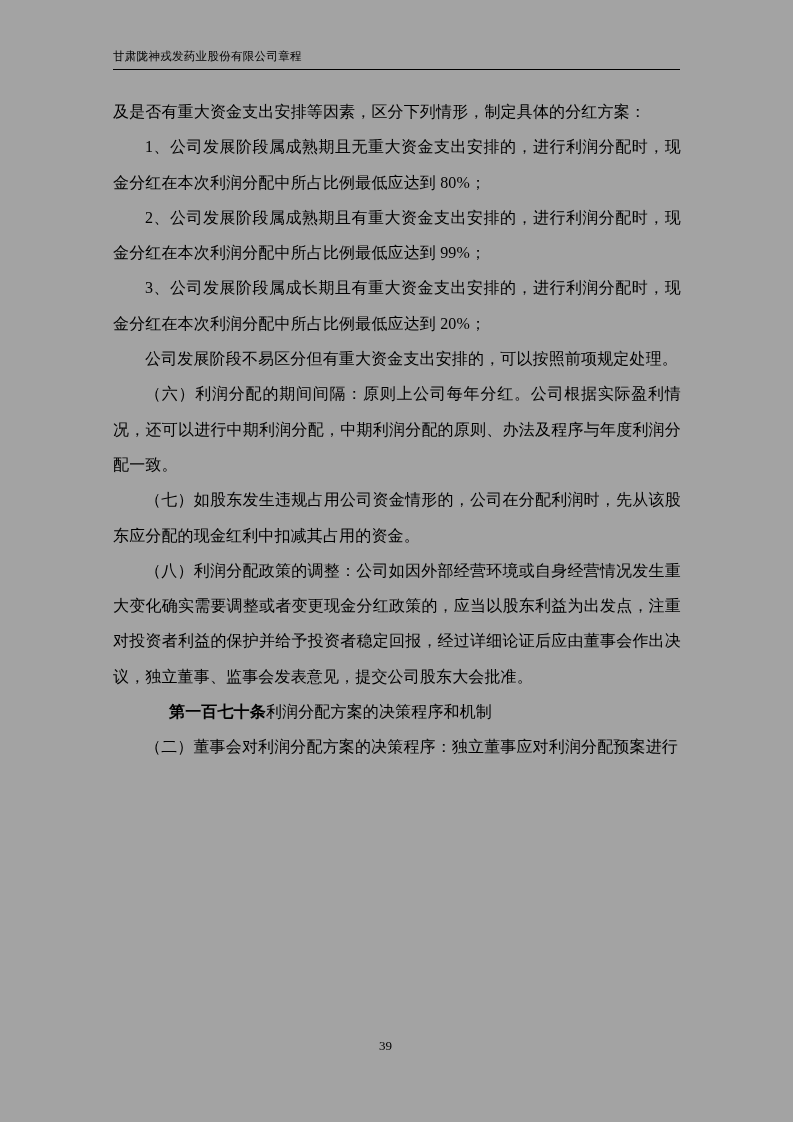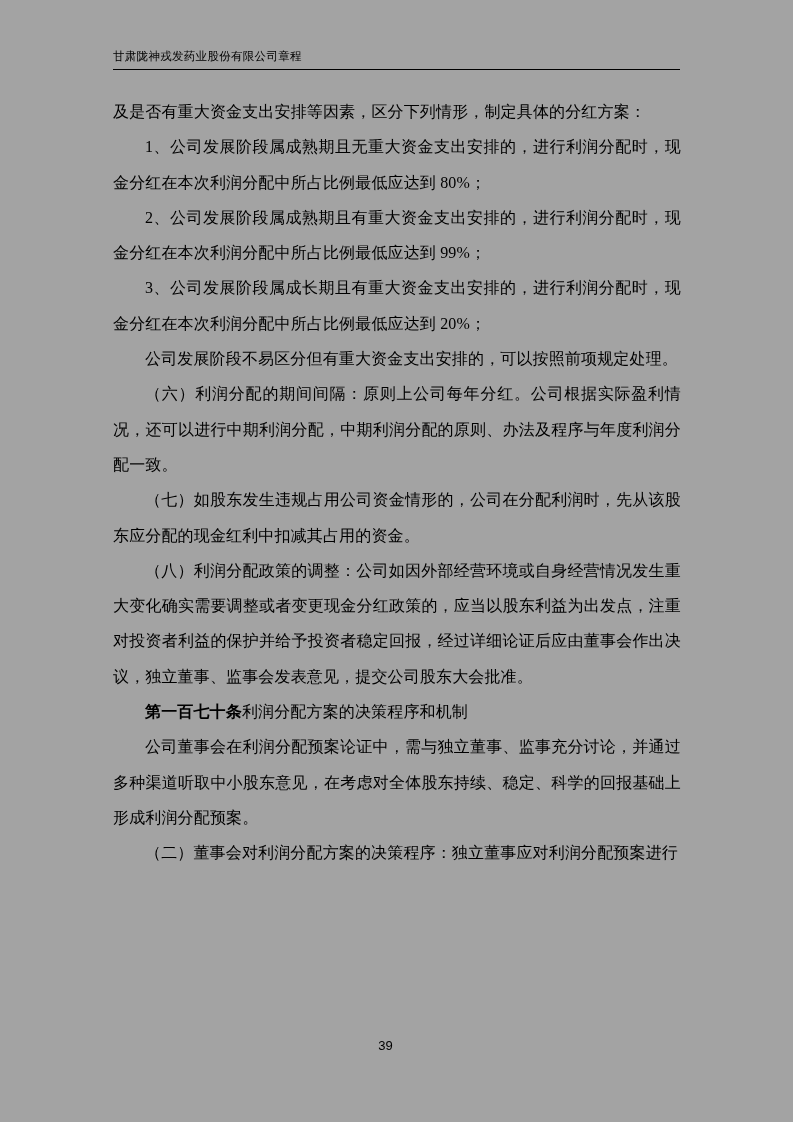--- a/index.html
+++ b/index.html
@@ -44,29 +44,30 @@
   }
   .content p {
     margin: 0;
     padding: 0;
   }
   .indent {
     text-indent: 2em;
   }
   .clause-title {
     font-weight: bold;
+    margin-left: 24px;
   }
   .footer {
     position: absolute;
     top: 1038px;
     left: 0;
     width: 771px;
     text-align: center;
     font-size: 13px;
-    font-family: Liberation Sans, sans-serif;
+    font-family: Liberation Serif, serif;
   }
 </style>
 </head>
 <body>
 
 <div class="page">
 
   <div class="header">甘肃陇神戎发药业股份有限公司章程</div>
 
   <div class="content">
@@ -74,19 +75,18 @@
     <p class="indent">1、公司发展阶段属成熟期且无重大资金支出安排的，进行利润分配时，现金分红在本次利润分配中所占比例最低应达到 80%；</p>
     <p class="indent">2、公司发展阶段属成熟期且有重大资金支出安排的，进行利润分配时，现金分红在本次利润分配中所占比例最低应达到 99%；</p>
     <p class="indent">3、公司发展阶段属成长期且有重大资金支出安排的，进行利润分配时，现金分红在本次利润分配中所占比例最低应达到 20%；</p>
     <p class="indent">公司发展阶段不易区分但有重大资金支出安排的，可以按照前项规定处理。</p>
     <p class="indent">（六）利润分配的期间间隔：原则上公司每年分红。公司根据实际盈利情况，还可以进行中期利润分配，中期利润分配的原则、办法及程序与年度利润分配一致。</p>
     <p class="indent">（七）如股东发生违规占用公司资金情形的，公司在分配利润时，先从该股东应分配的现金红利中扣减其占用的资金。</p>
     <p class="indent">（八）利润分配政策的调整：公司如因外部经营环境或自身经营情况发生重大变化确实需要调整或者变更现金分红政策的，应当以股东利益为出发点，注重对投资者利益的保护并给予投资者稳定回报，经过详细论证后应由董事会作出决议，独立董事、监事会发表意见，提交公司股东大会批准。</p>
 
     <p class="indent"><span class="clause-title">第一百七十条</span><span>利润分配方案的决策程序和机制</span></p>
 
-    <p class="indent">公司董事会在利润分配预案论证中，需与独立董事、监事充分讨论，并通过多种渠道听取中小股东意见，在考虑对全体股东持续、稳定、科学的回报基础上形成利润分配预案。</p>
     <p class="indent">（二）董事会对利润分配方案的决策程序：独立董事应对利润分配预案进行</p>
   </div>
 
   <div class="footer">39</div>
 
 </div>
 
 </body></html>

